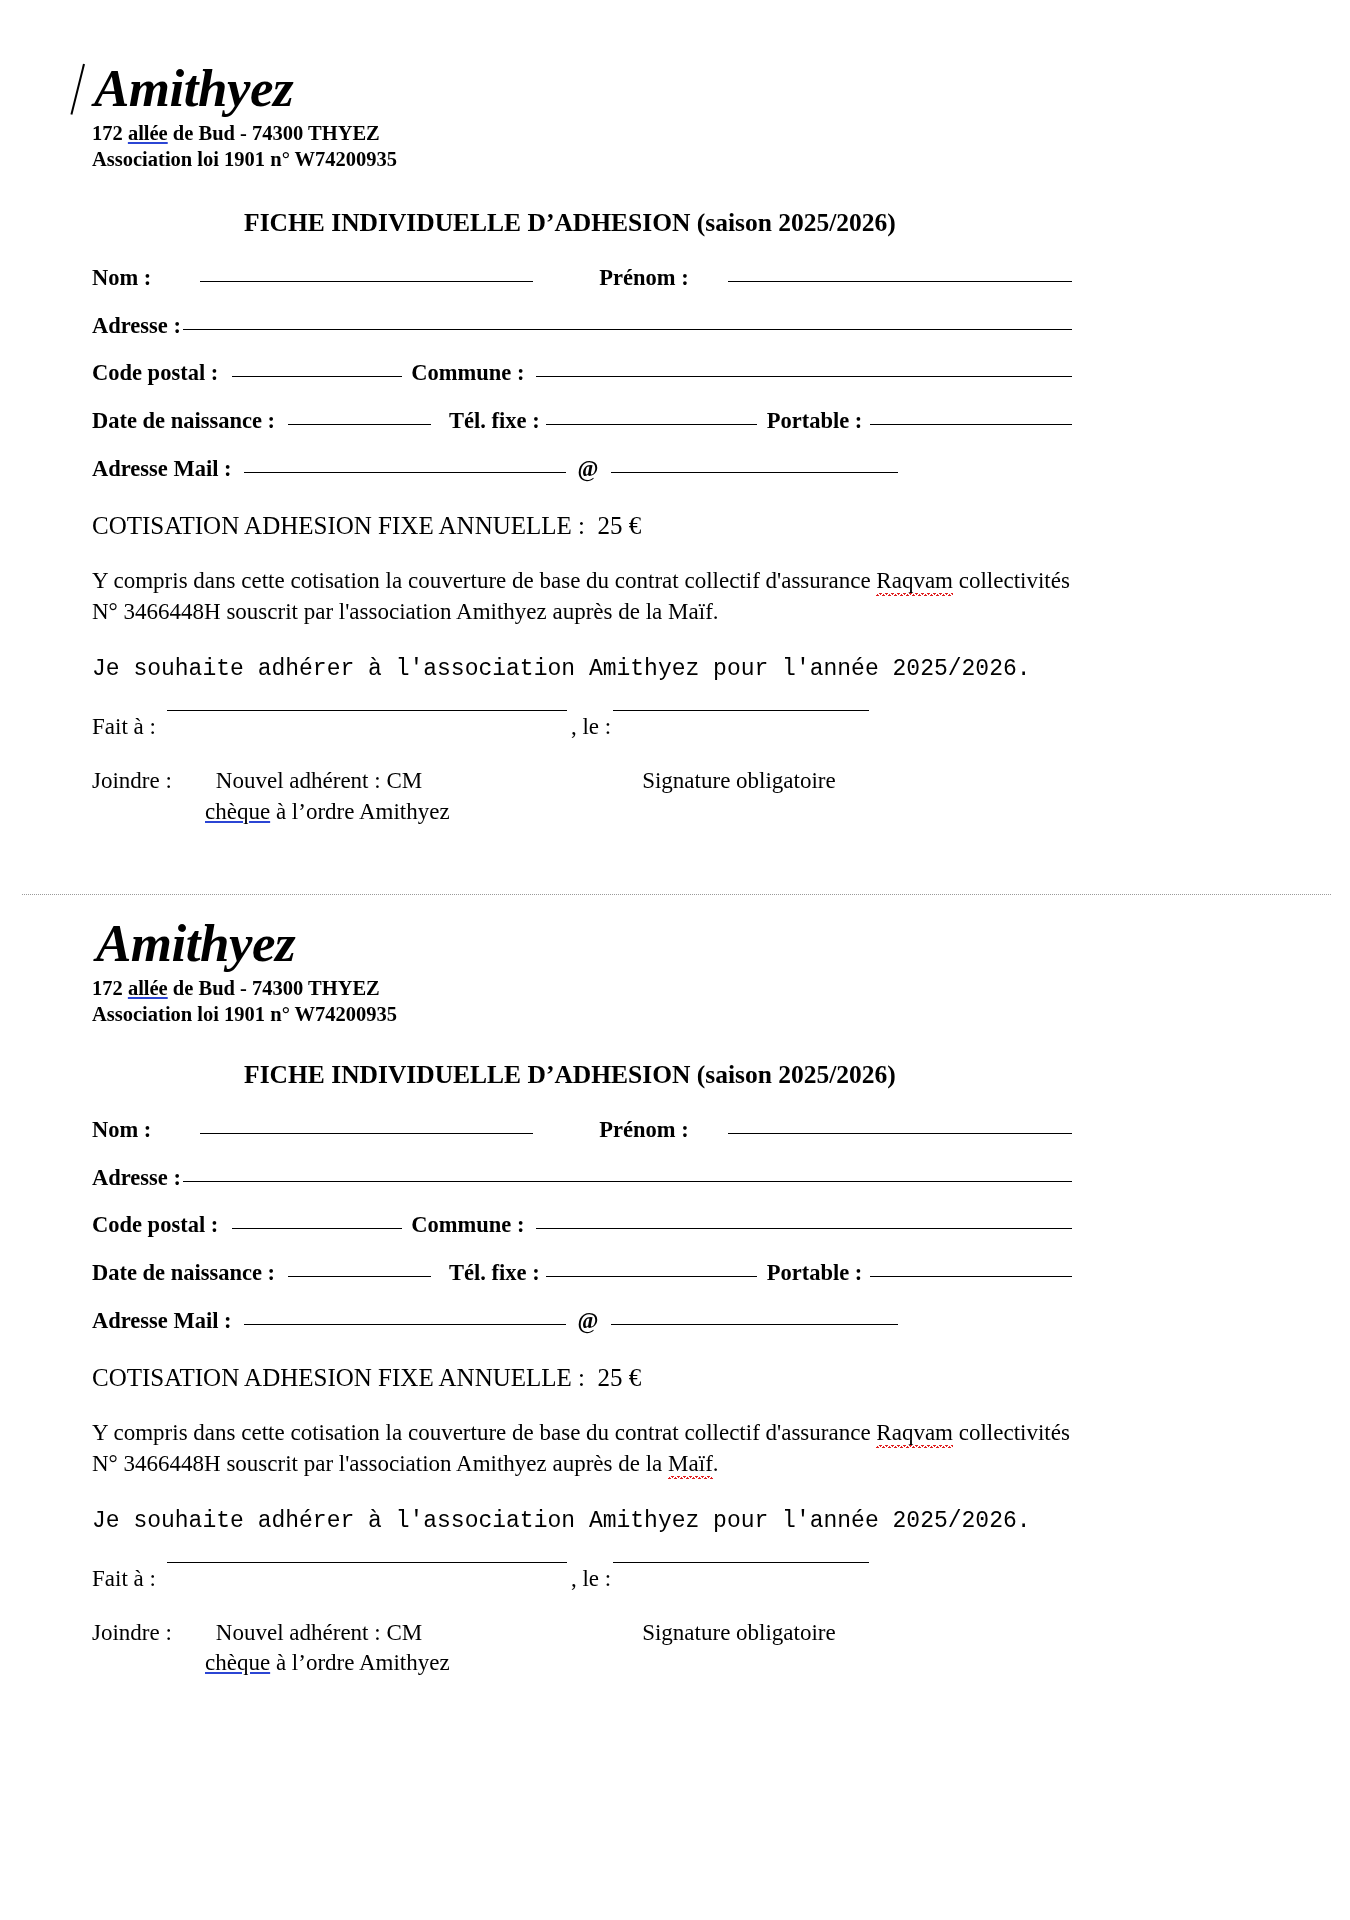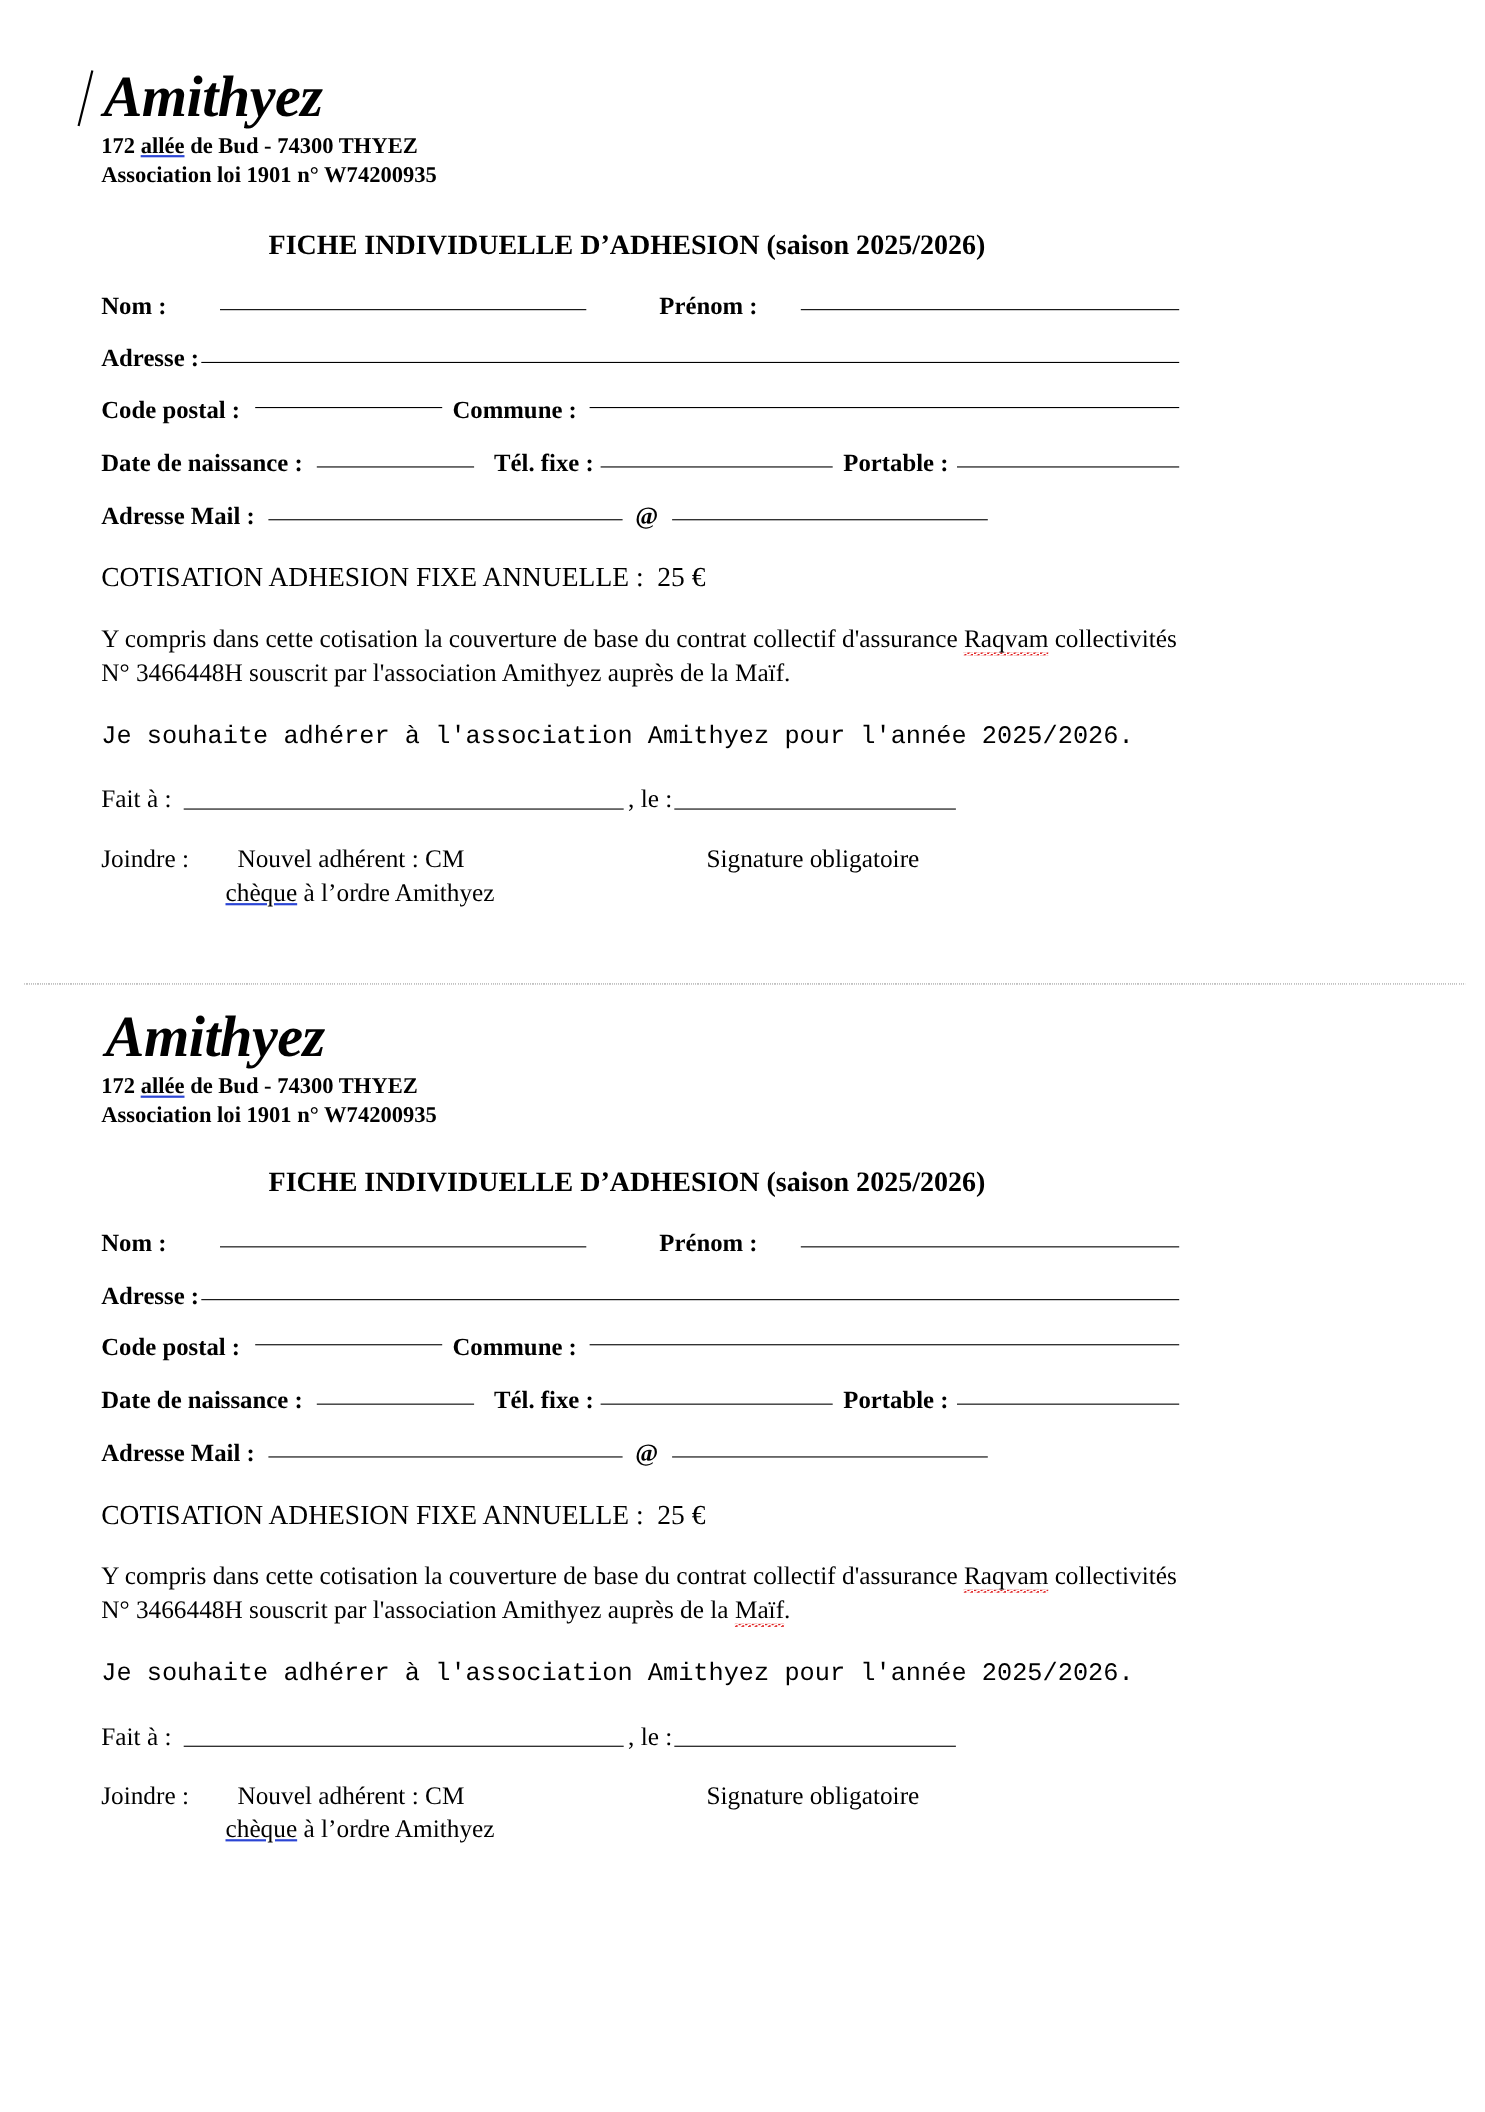--- a/index.html
+++ b/index.html
@@ -89,21 +89,21 @@
   .field-row {
     display: flex;
     align-items: baseline;
     font-family: "Liberation Serif", "DejaVu Serif", serif;
     font-weight: bold;
     font-size: 22.5px;
     white-space: nowrap;
   }
   .r1 { margin-top: 27px; gap: 36px; }
   .r2 { margin-top: 22px; }
-  .r3 { margin-top: 21px; align-items: center; }
+  .r3 { margin-top: 21px; }
   .r4 { margin-top: 22px; }
   .r5 { margin-top: 22px; }
 
   .lbl { flex: 0 0 auto; }
   .rule {
     border-bottom: 1.5px solid #000;
     height: 0;
     position: relative;
     top: -3px;
     flex: 0 0 auto;
@@ -137,21 +137,21 @@
     background-size: 6px 3px;
     background-image:
       radial-gradient(circle at 1.5px 2.6px, #e02020 1.1px, rgba(255,0,0,0) 1.3px),
       radial-gradient(circle at 4.5px 0.4px, #e02020 1.1px, rgba(255,0,0,0) 1.3px);
     padding-bottom: 3px;
   }
 
   
   .fait-row {
     display: flex;
-    align-items: flex-end;
+    align-items: flex-start;
     font-family: "Liberation Serif", "DejaVu Serif", serif;
     font-size: 23px;
     padding-top: 30px;
     white-space: nowrap;
   }
 
   
   .joindre-block {
     padding-top: 26px;
     font-family: "Liberation Serif", "DejaVu Serif", serif;

